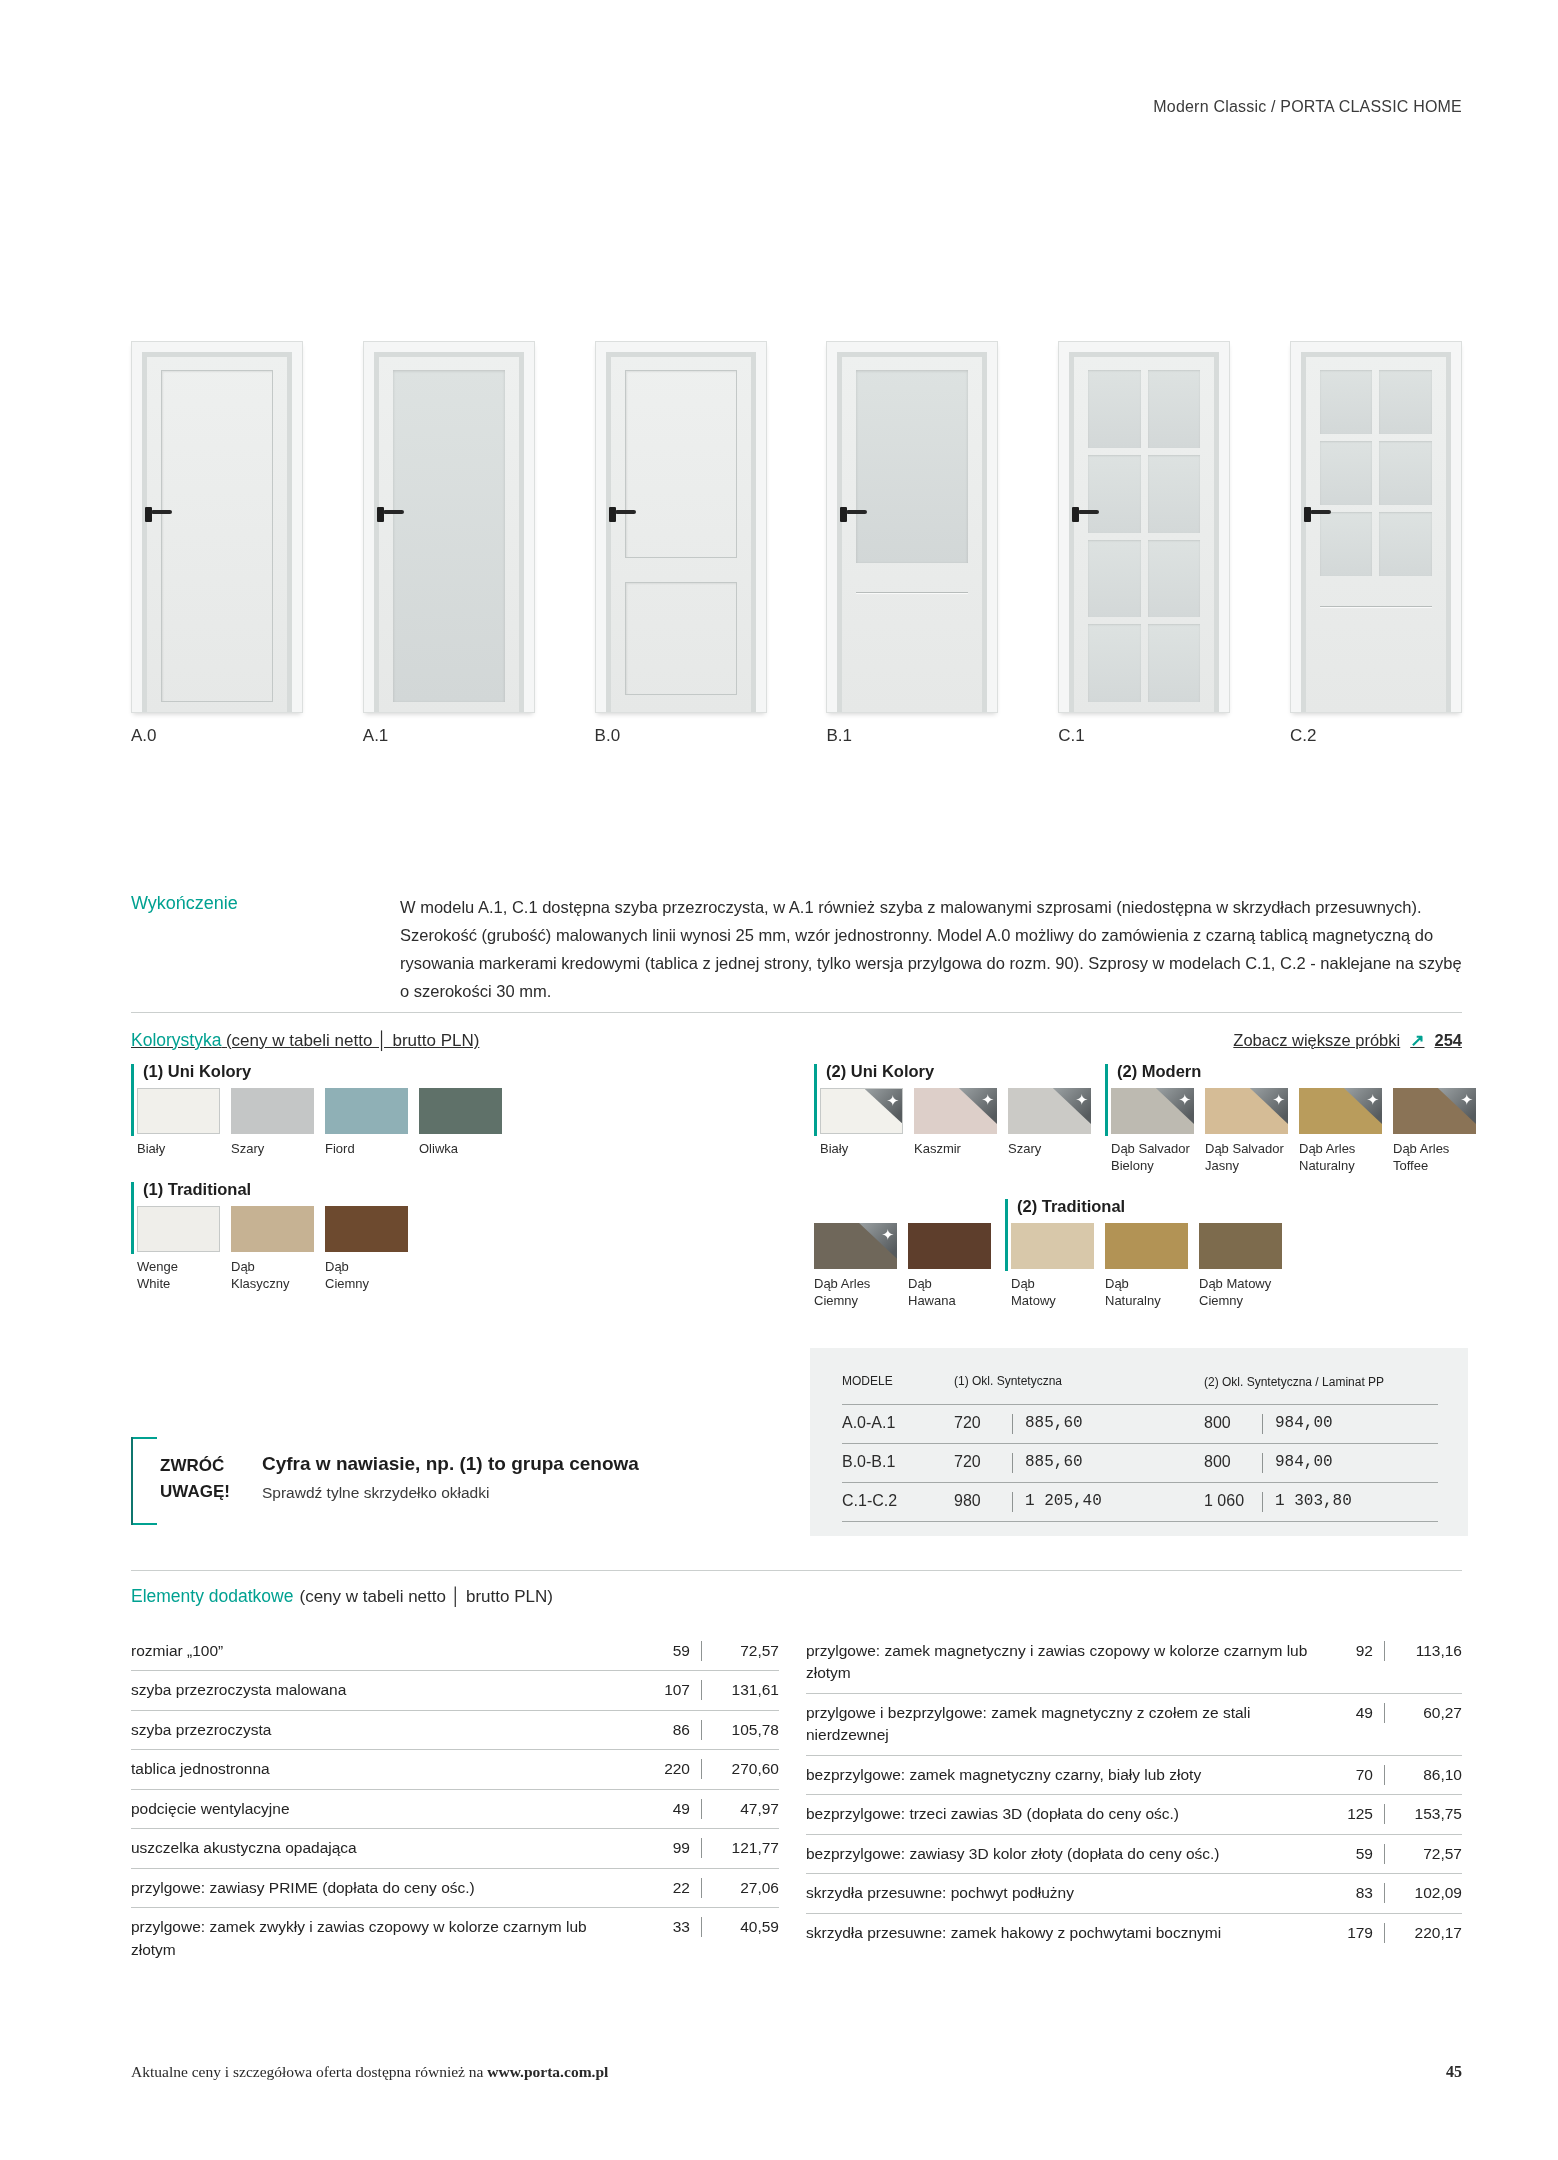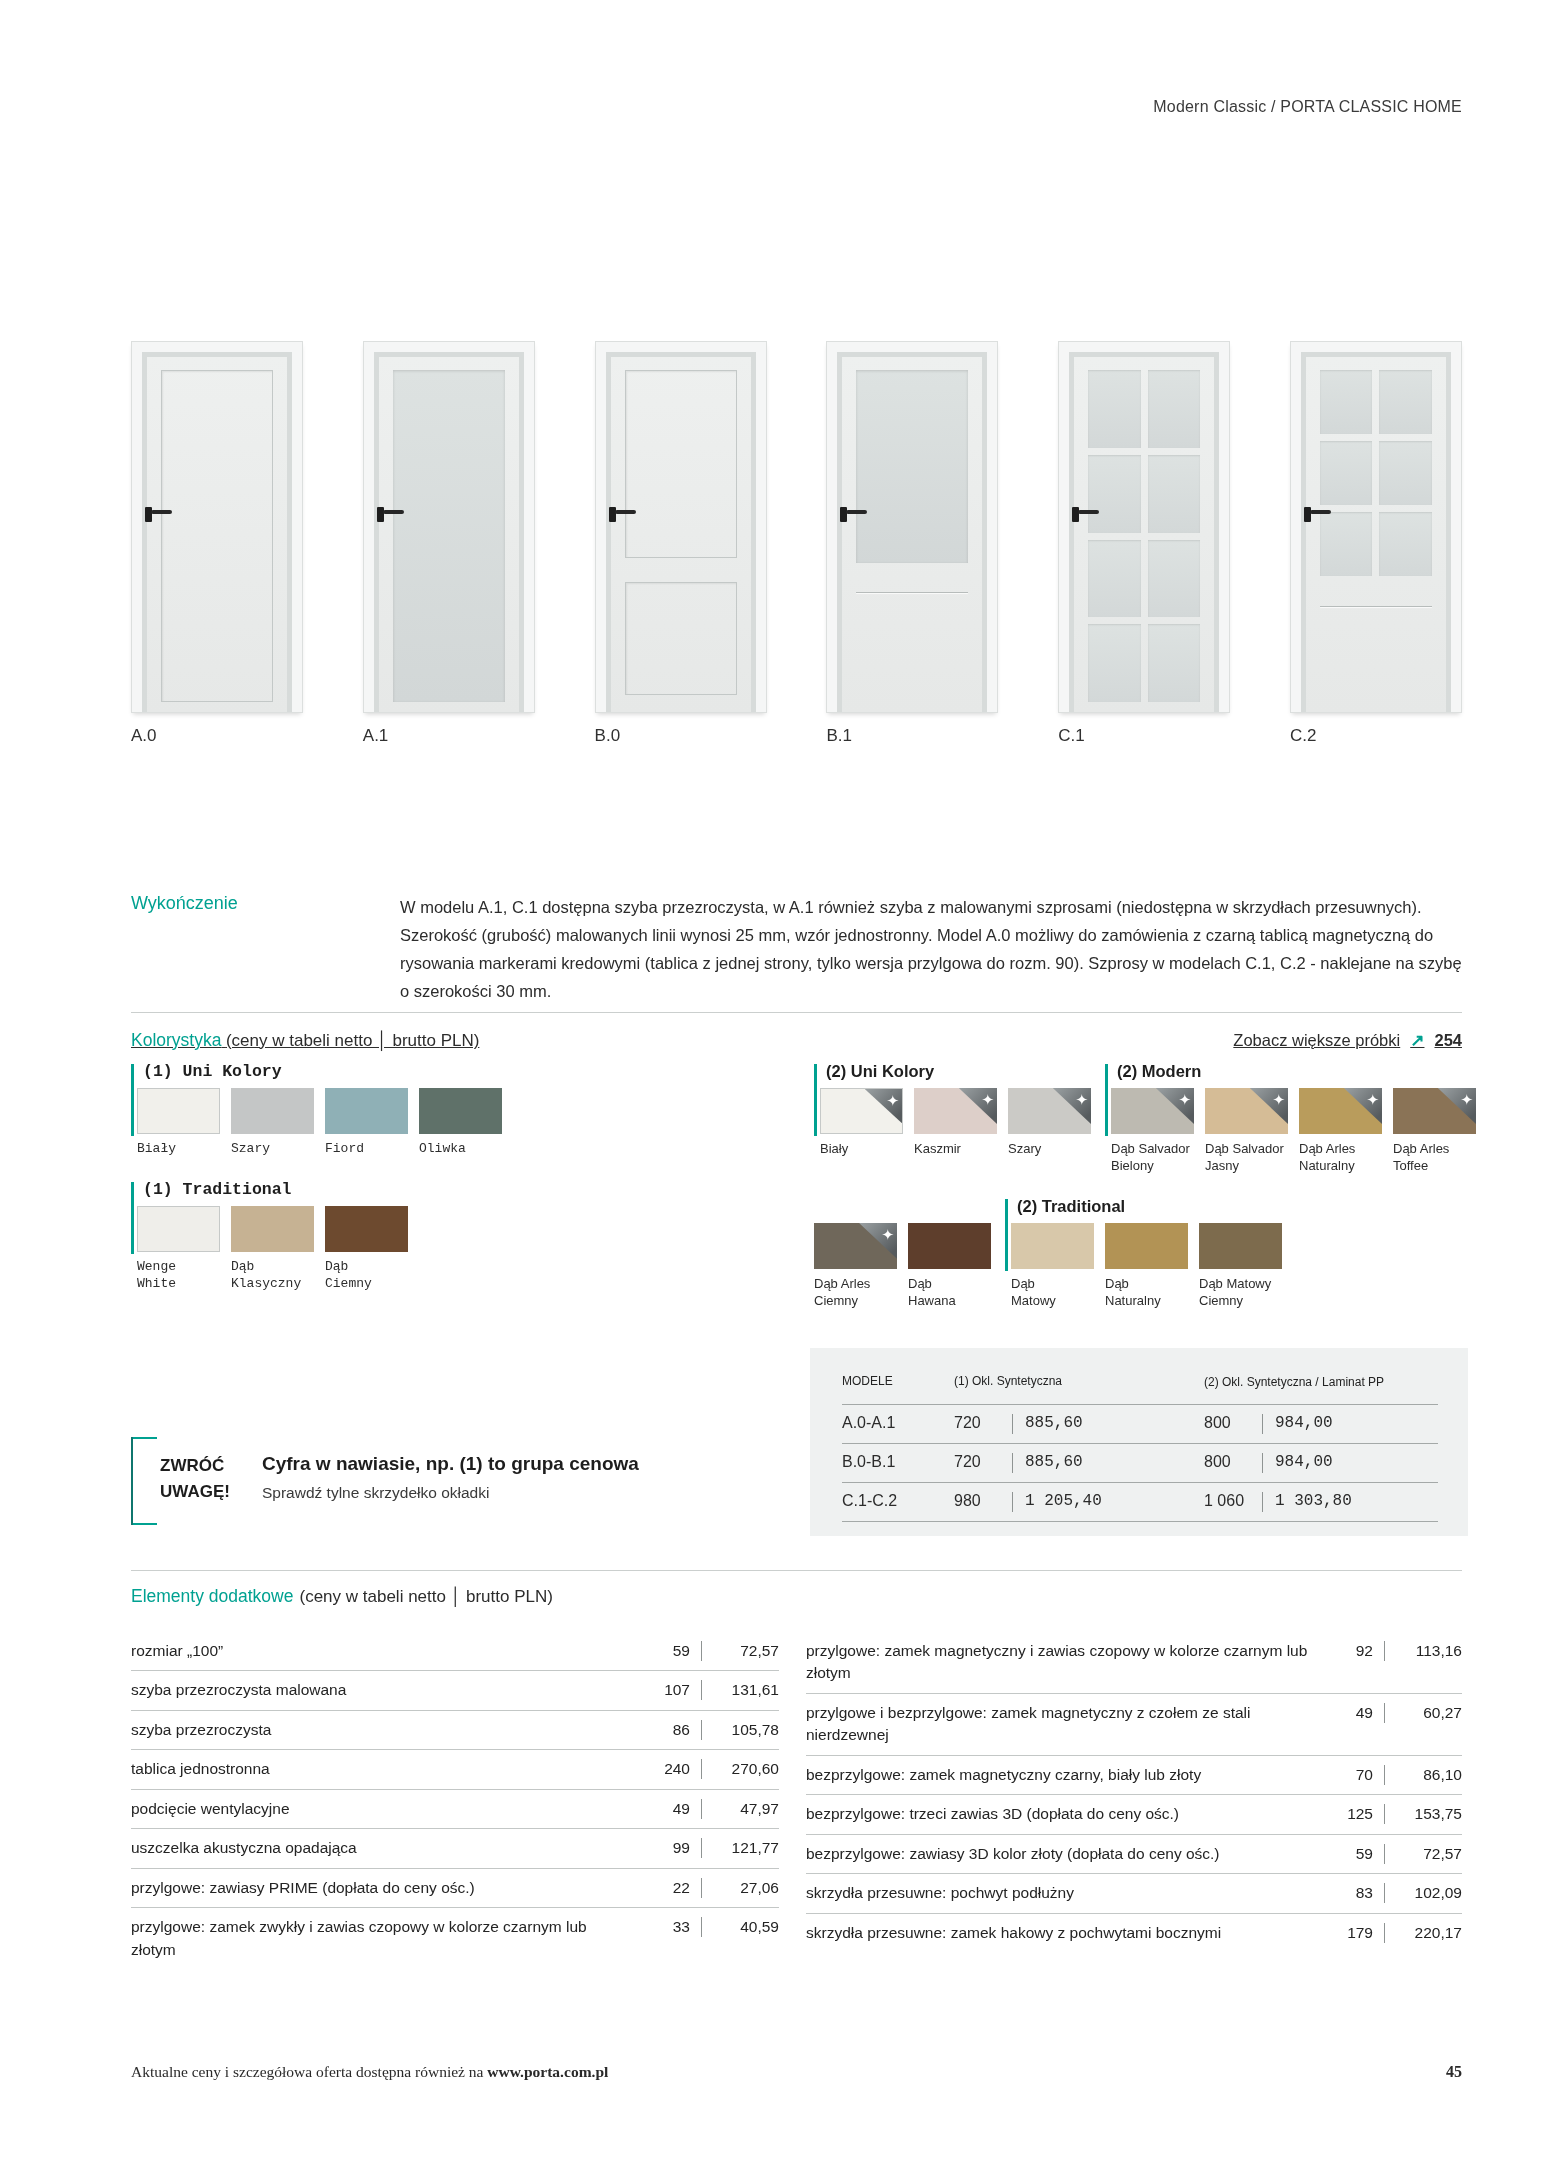--- a/index.html
+++ b/index.html
@@ -35,21 +35,21 @@
 
   
   .colors-header{position:absolute;left:131px;top:1030px;width:1331px;display:flex;justify-content:space-between;align-items:baseline;text-decoration:underline;}
   .sec-title{font-size:17.5px;color:#00a191;}
   .sec-sub{font-size:17px;color:#2c2c2c;}
   .sample-link{font-size:16.5px;color:#2c2c2c;display:flex;align-items:baseline;gap:10px;}
   .sample-link .arr{color:#00a191;font-weight:bold;font-size:17px;}
   .sample-link .pg{font-weight:bold;}
 
   
-  .colors-left{position:absolute;left:131px;top:1062px;width:560px;font-family:Liberation Mono, monospace;}
+  .colors-left{position:absolute;left:131px;top:1062px;width:560px;}
   .colors-right{position:absolute;left:814px;top:1062px;width:660px;}
   .swatch-row{display:flex;gap:14px;margin-bottom:22px;align-items:flex-start;}
   .swatch-group{position:relative;}
   .swatch-group.with-bar{padding-left:6px;}
   .swatch-group .gbar{position:absolute;left:0;top:2px;width:3px;height:72px;background:#00a191;}
   .group-header{height:26px;font-size:16.5px;font-weight:bold;color:#1e1e1e;padding-left:6px;white-space:nowrap;}
   .group-header.empty{visibility:hidden;}
   .swatches{display:flex;gap:11px;}
   .swatch-item{width:83px;flex:none;}
   .swatch{position:relative;width:83px;height:46px;overflow:hidden;}
@@ -459,21 +459,21 @@
           <div class="x-brutto">131,61</div>
         </div>
         <div class="x-row">
           <div class="x-label">szyba przezroczysta</div>
           <div class="x-netto">86</div>
           <div class="vline"></div>
           <div class="x-brutto">105,78</div>
         </div>
         <div class="x-row">
           <div class="x-label">tablica jednostronna</div>
-          <div class="x-netto">240</div>
+          <div class="x-netto">220</div>
           <div class="vline"></div>
           <div class="x-brutto">270,60</div>
         </div>
         <div class="x-row">
           <div class="x-label">podcięcie wentylacyjne</div>
           <div class="x-netto">49</div>
           <div class="vline"></div>
           <div class="x-brutto">47,97</div>
         </div>
         <div class="x-row">

